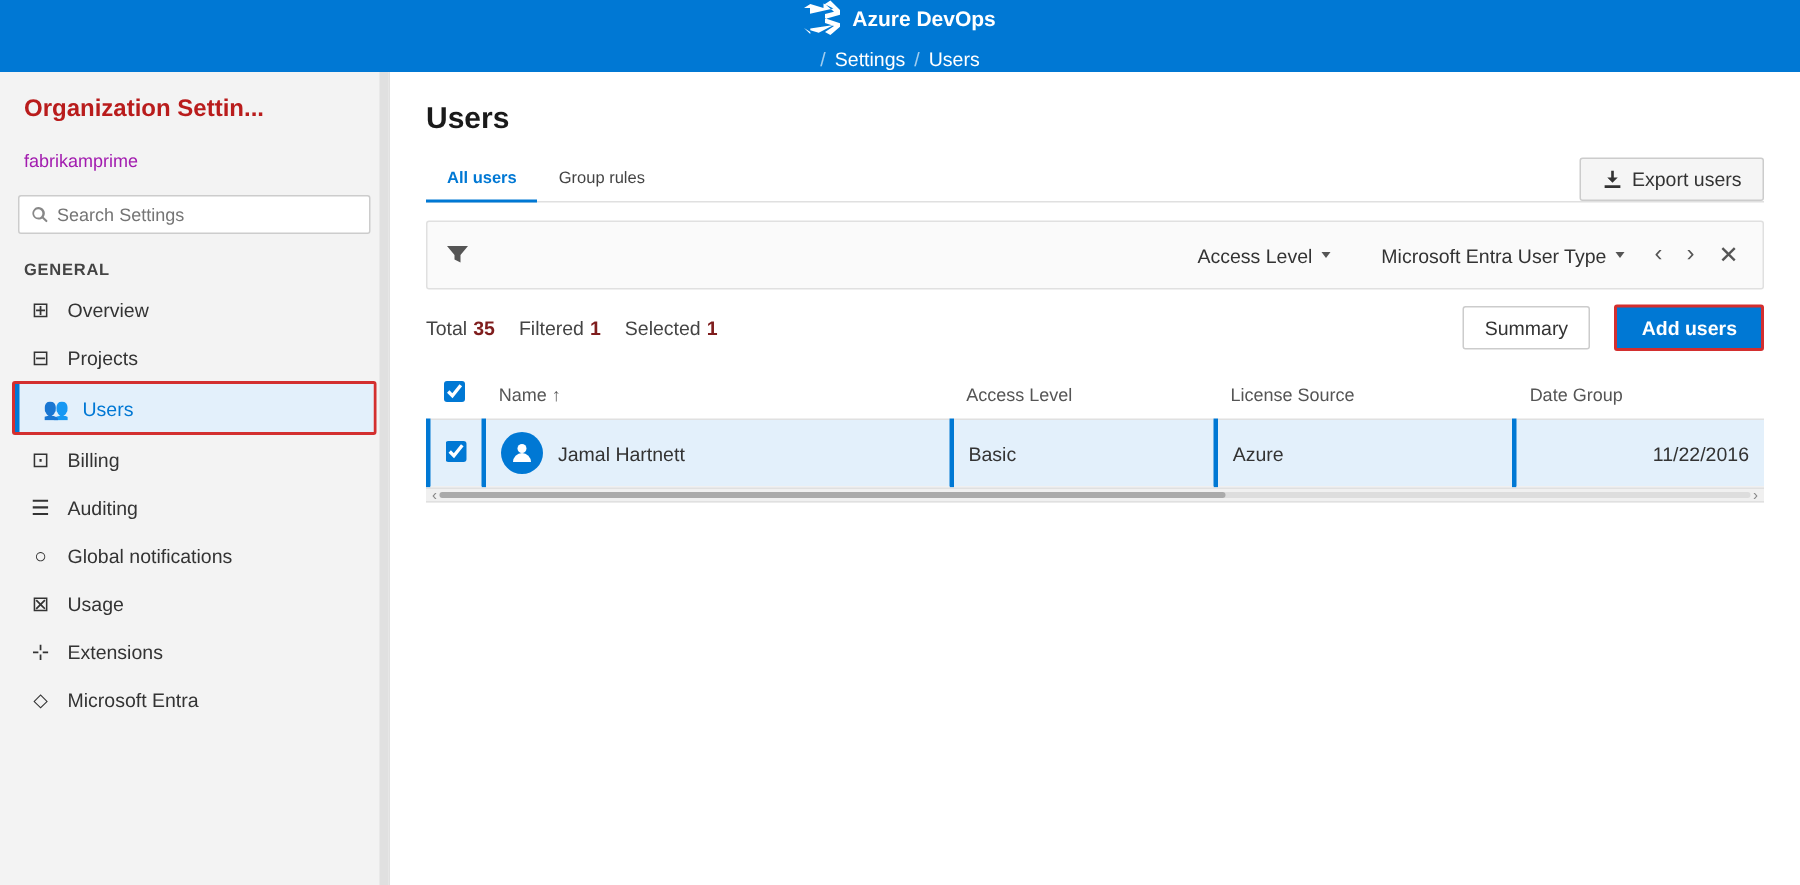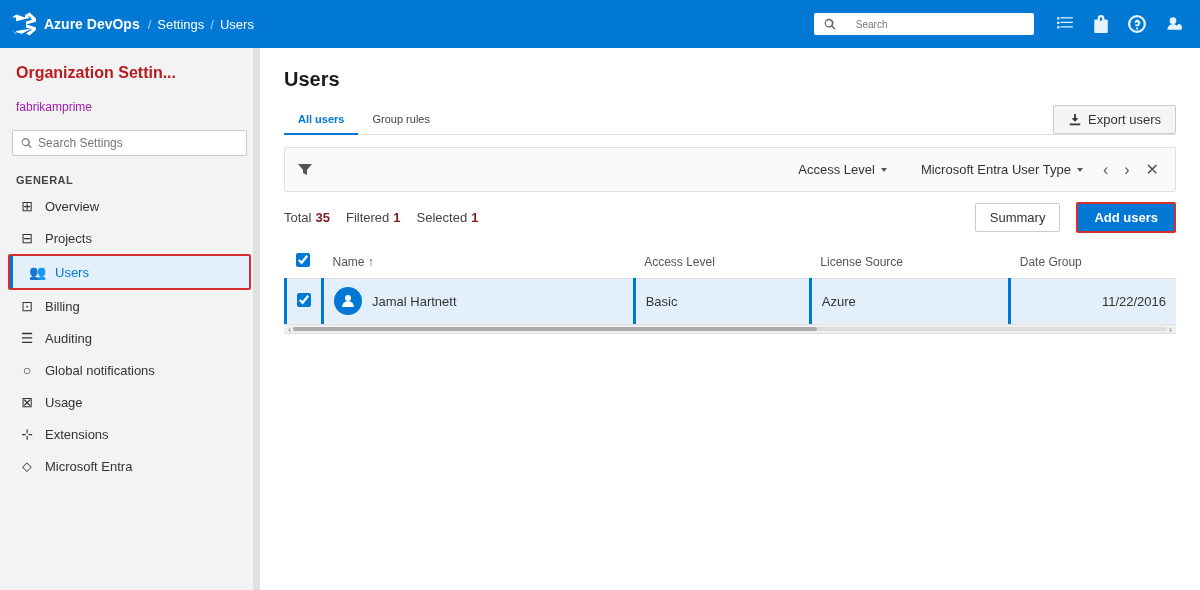--- a/index.html
+++ b/index.html
@@ -7,20 +7,21 @@
 
     
     .top-nav {
       height: 48px;
       background: #0078d4;
       display: flex;
       align-items: center;
       padding: 0 12px;
       gap: 8px;
       flex-shrink: 0;
+      flex-direction: column;
     }
     .nav-logo {
       display: flex;
       align-items: center;
       gap: 8px;
       color: #fff;
       font-size: 14px;
       font-weight: 600;
     }
     .nav-logo-icon {

